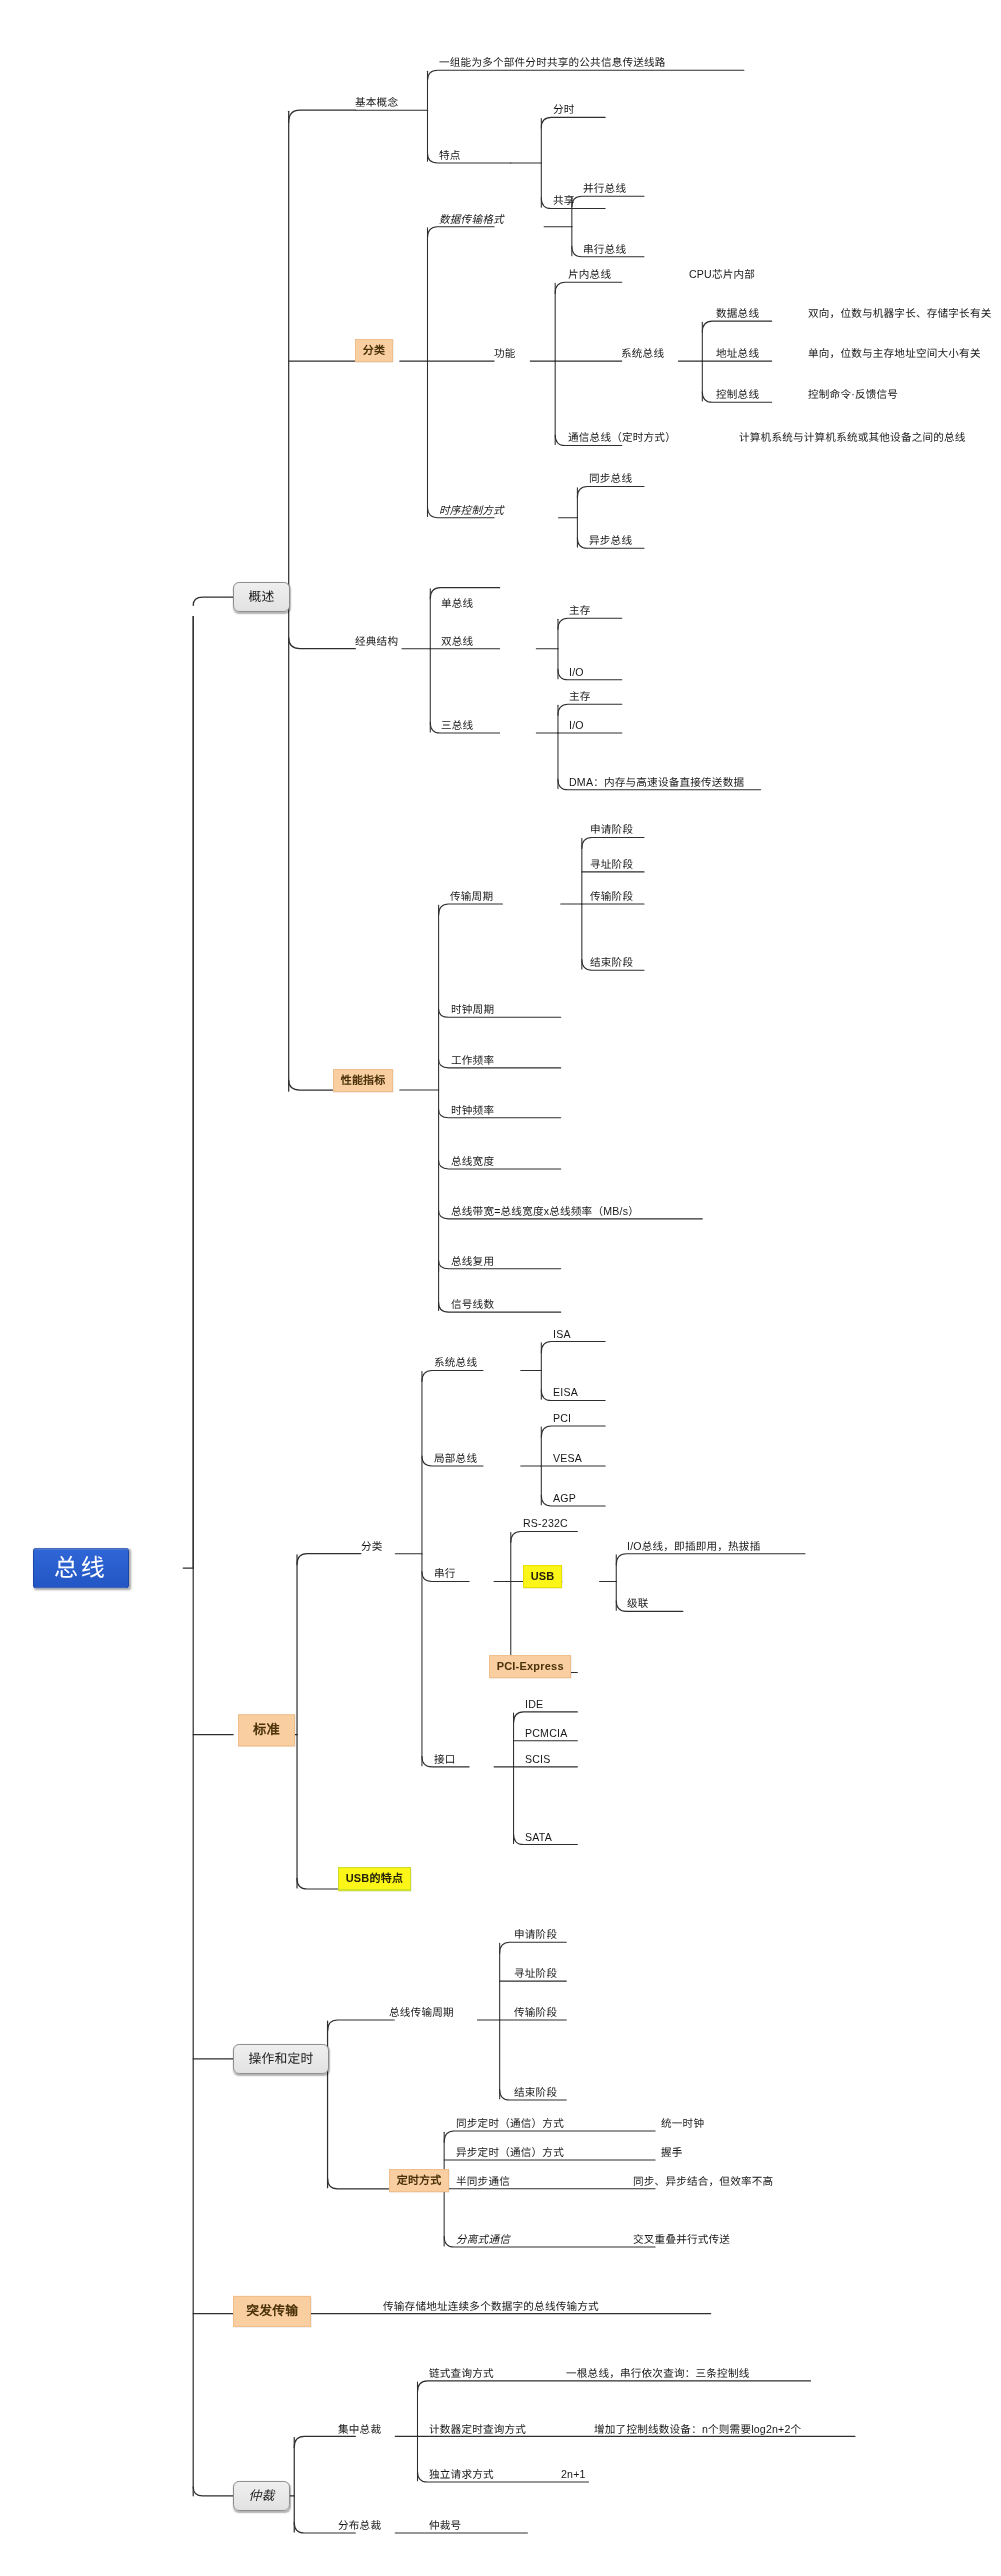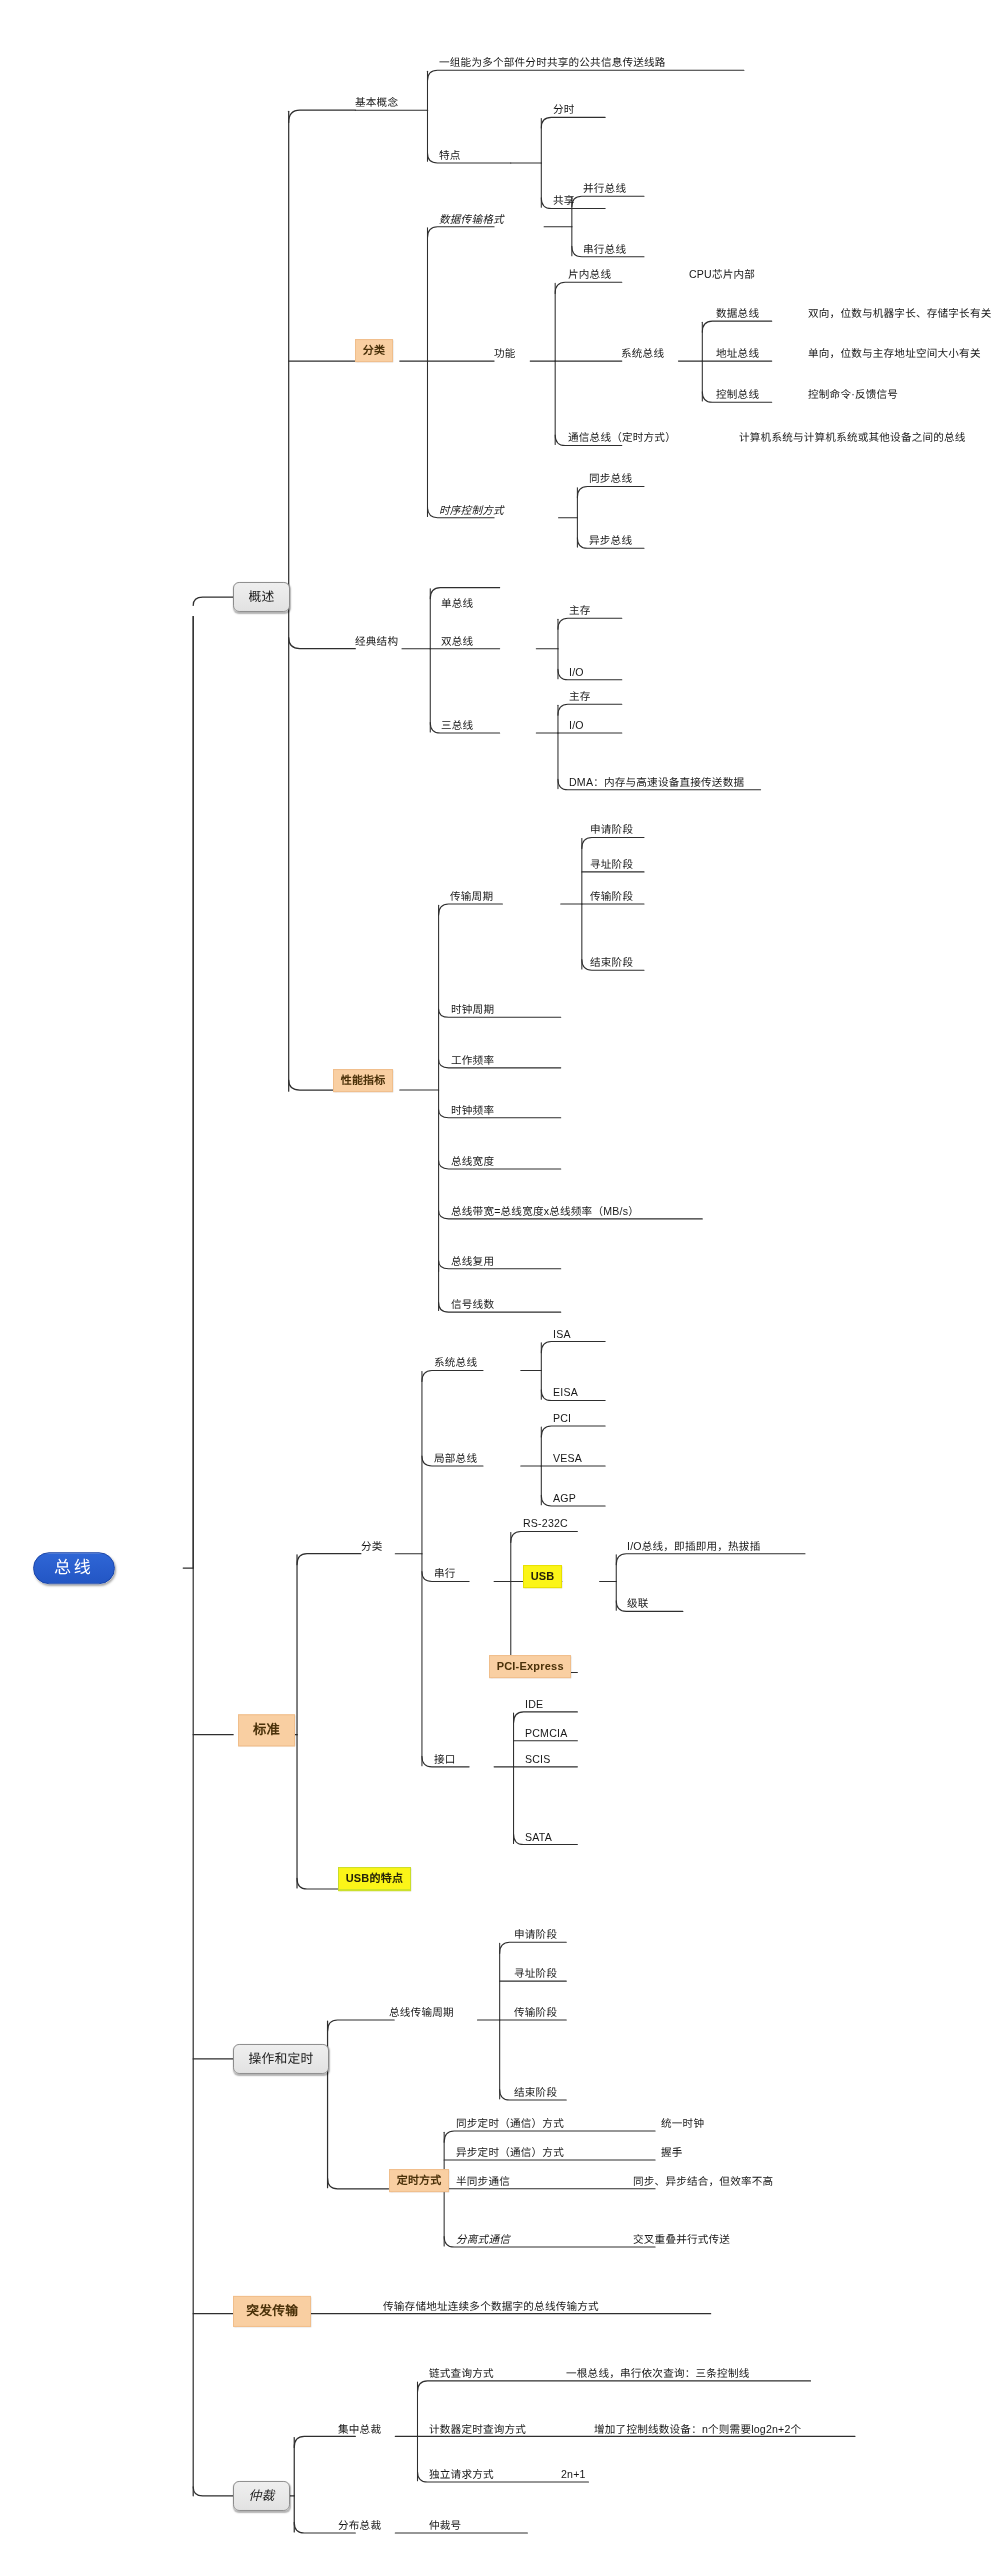--- a/index.html
+++ b/index.html
@@ -53,26 +53,26 @@
     background:linear-gradient(180deg,#efefef 0%,#e2e2e2 100%);
     box-shadow:0.8px 1.1px 1.4px rgba(0,0,0,.30);
     font-size:12.8px;
     color:#1b1b1b;
     padding:6.7px 14.4px;
     transform:translateY(-50%);
     text-align:center;
   }
   
   .rootnode{
-    border-radius:16px;
+    border-radius:2px;
     border:0.8px solid #1b46a8;
     background:linear-gradient(180deg,#2f66d6 0%,#2356c4 100%);
     box-shadow:1.1px 1.7px 2.2px rgba(0,0,0,.35);
     color:#ffffff;
-    font-size:17px;
+    font-size:24px;
     letter-spacing:2.8px;
     padding:5px 20px;
     transform:translateY(-50%);
     text-align:center;
   }
   
   .hl{
     font-size:11px;
     font-weight:bold;
     padding:3.9px 6.7px 4.4px 6.7px;

